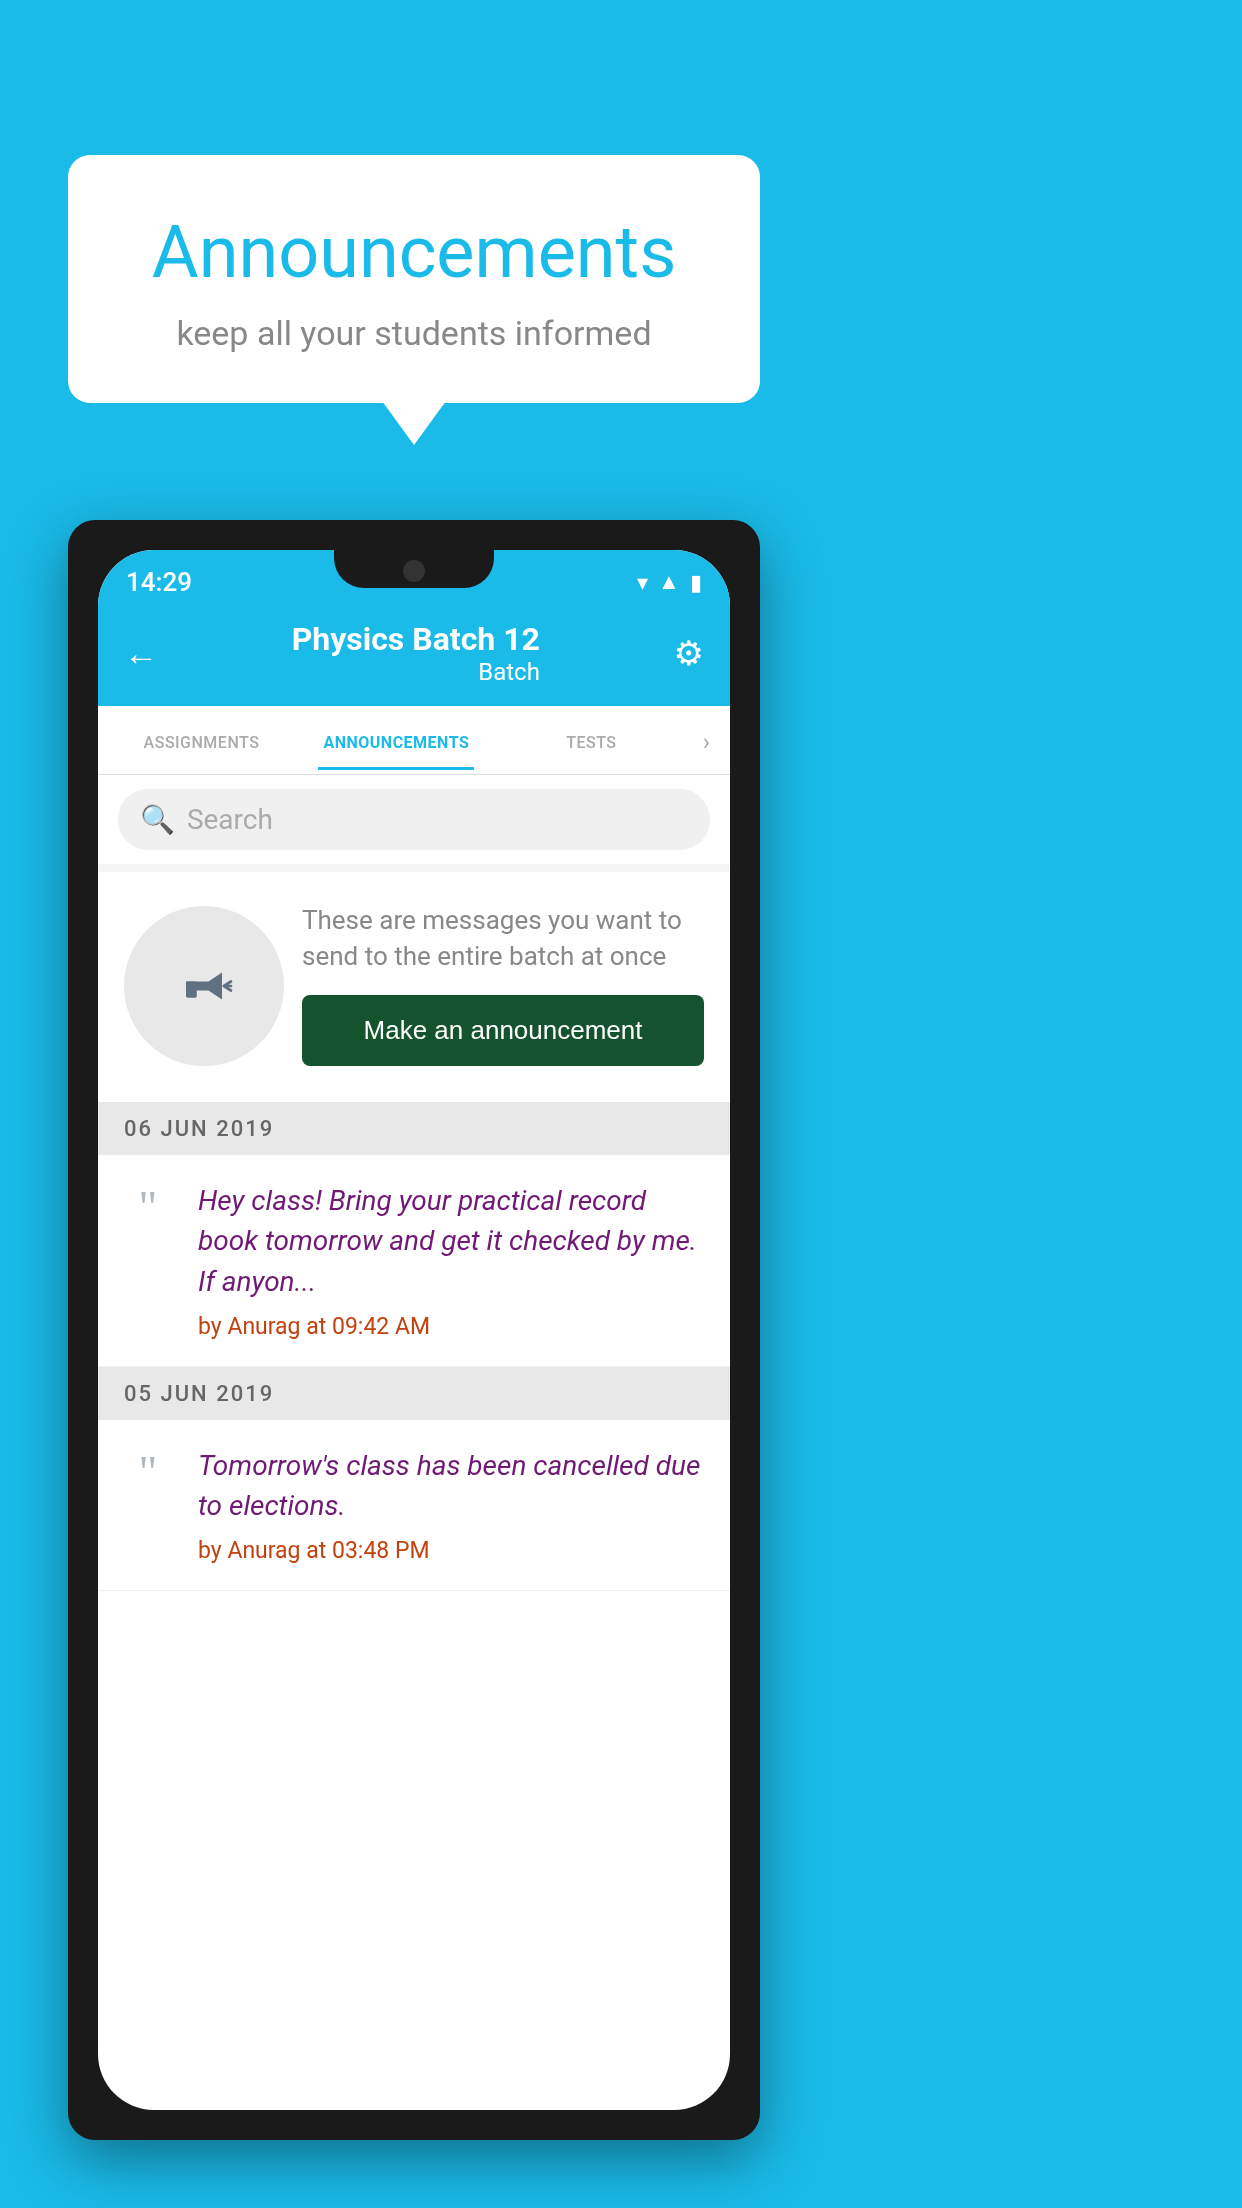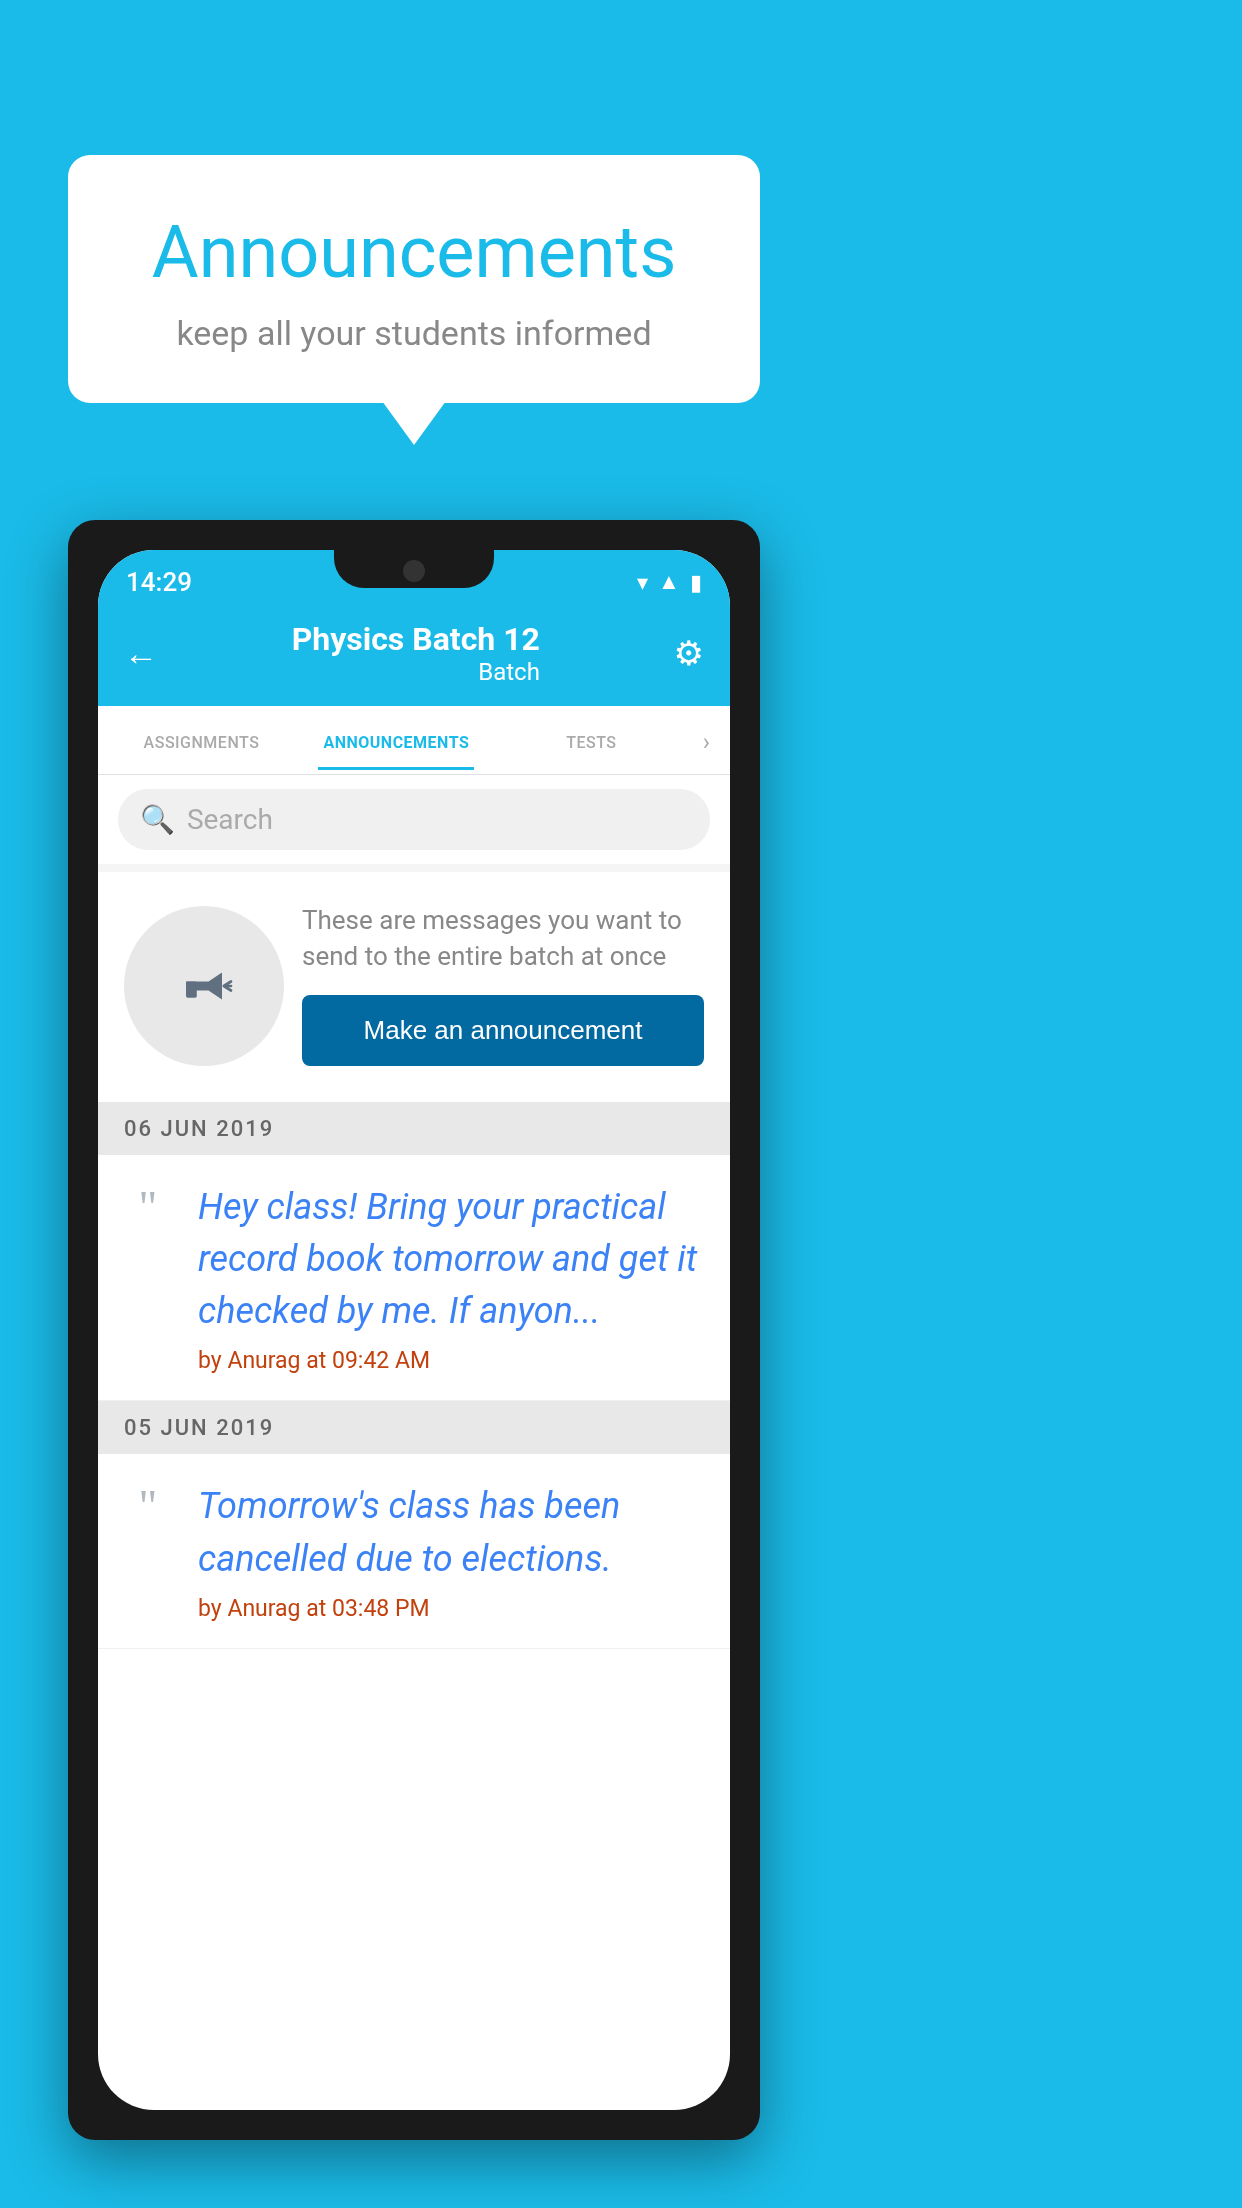--- a/index.html
+++ b/index.html
@@ -269,21 +269,21 @@
     }
 
     .promo-desc {
       font-size: 26px;
       color: #888;
       line-height: 1.4;
       margin-bottom: 20px;
     }
 
     .make-announcement-btn {
-      background: #0369a1;
+      background: #14532d;
       color: white;
       border: none;
       border-radius: 8px;
       padding: 20px 28px;
       font-size: 26px;
       font-weight: 500;
       cursor: pointer;
       width: 100%;
     }
 
@@ -316,22 +316,22 @@
       flex-shrink: 0;
       width: 60px;
       text-align: center;
     }
 
     .announcement-text-area {
       flex: 1;
     }
 
     .announcement-text {
-      font-size: 36px;
-      color: #3b82f6;
+      font-size: 28px;
+      color: #701a75;
       font-style: italic;
       line-height: 1.45;
       margin-bottom: 10px;
     }
 
     .announcement-meta {
       font-size: 23px;
       color: #c2410c;
     }
   </style>

